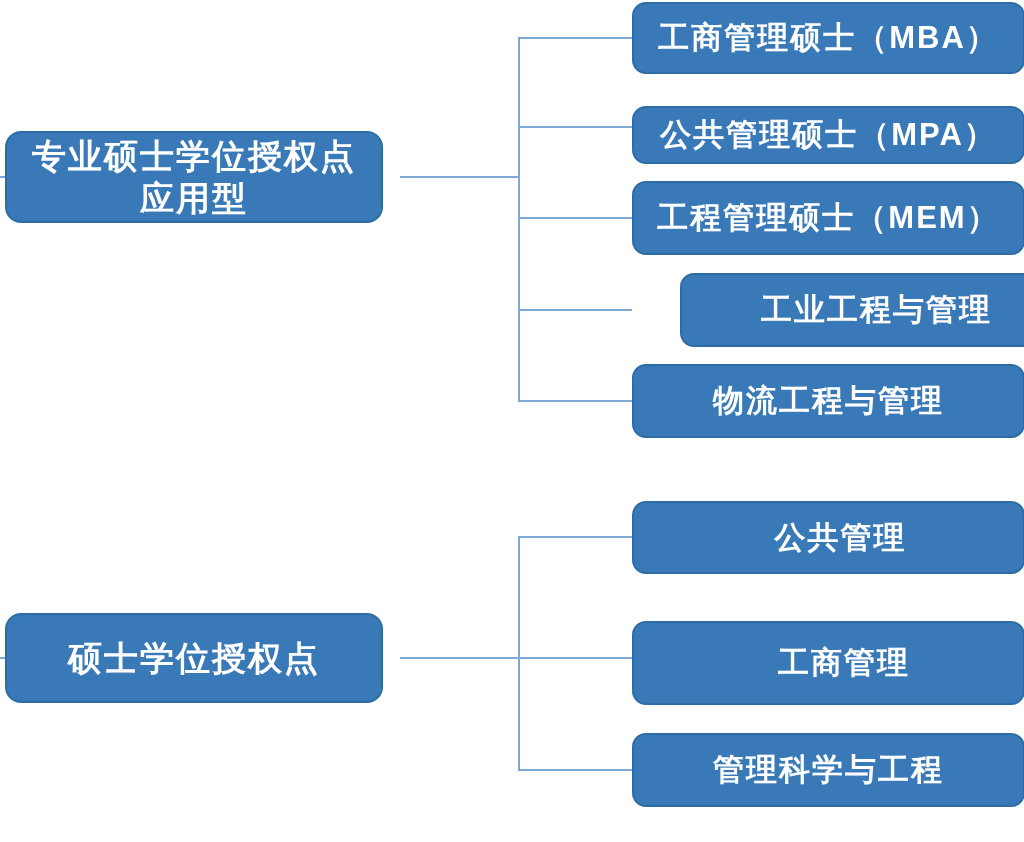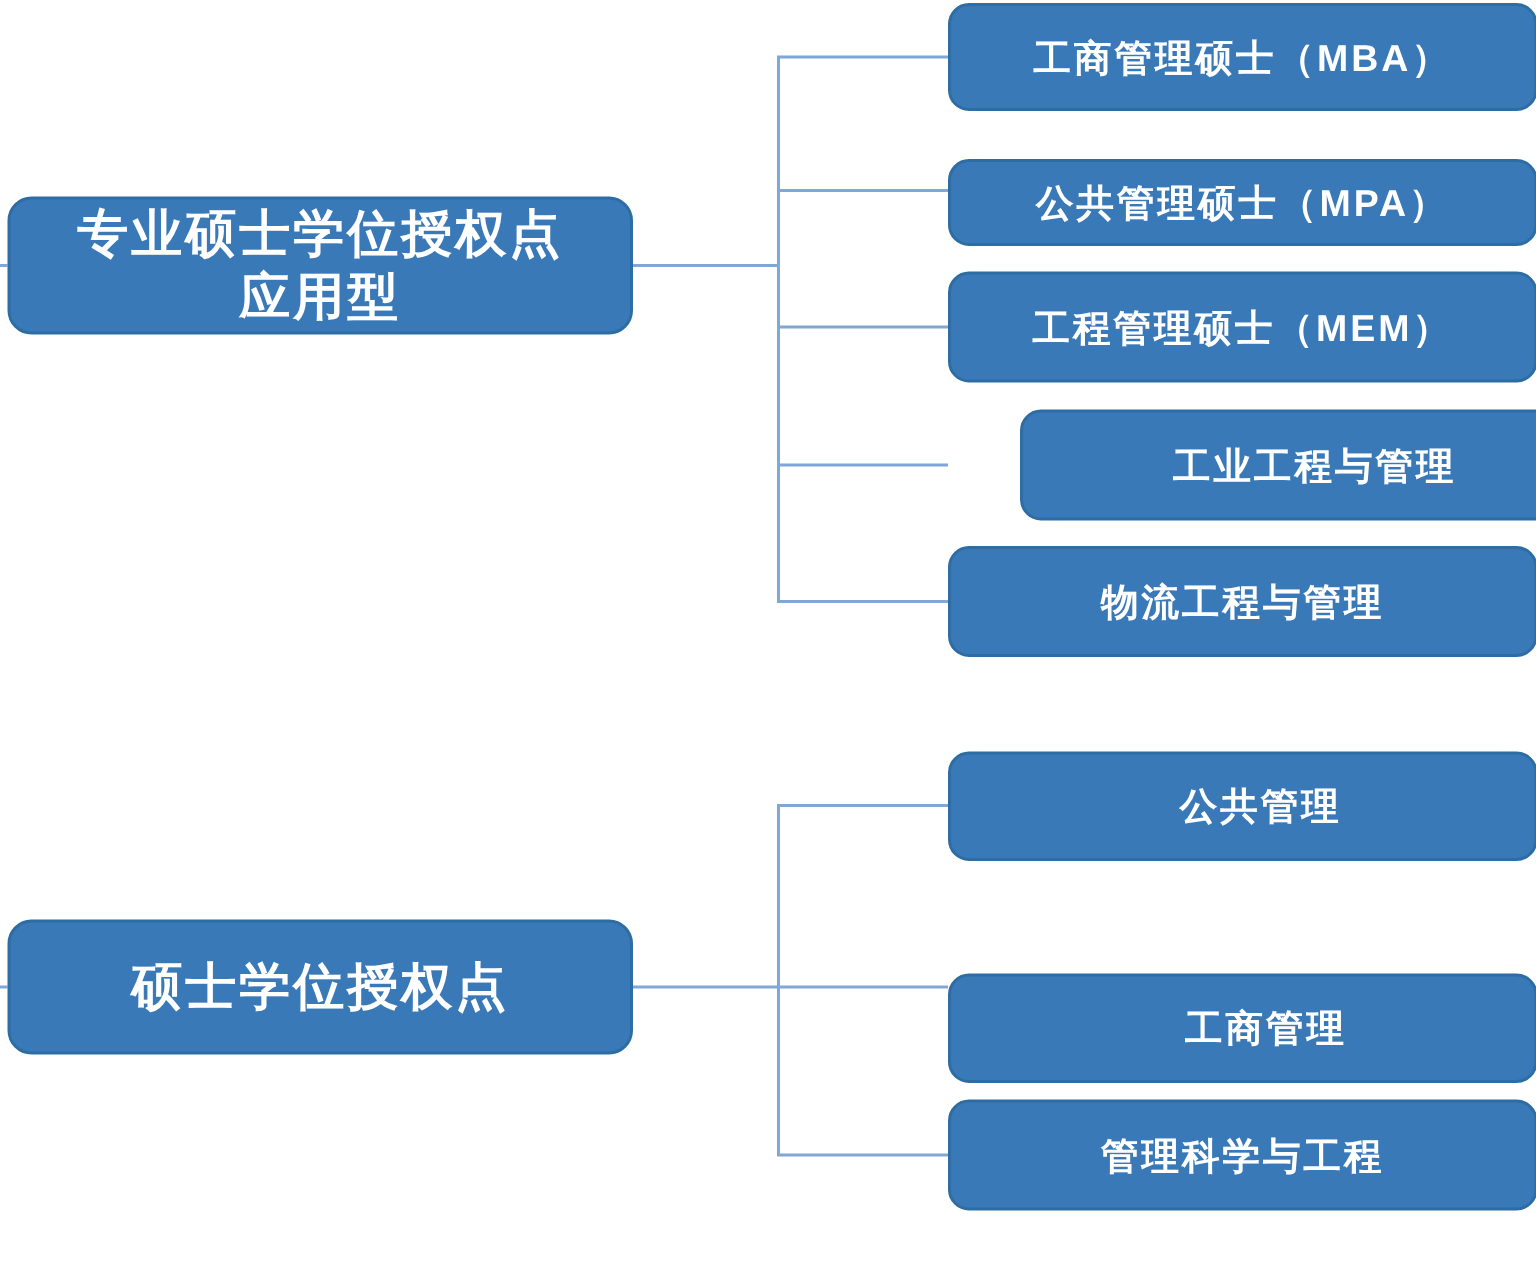--- a/index.html
+++ b/index.html
@@ -26,29 +26,29 @@
     color:var(--text);
     display:flex;
     flex-direction:column;
     align-items:center;
     justify-content:center;
     text-align:center;
     font-weight:bold;
     letter-spacing:2px;
   }
   .node.parent{
-    left:5px;width:417px;
+    left:5px;width:378px;
     border-radius:16px;
     font-size:34px;
     line-height:42px;
   }
   .node.child{
     left:632px;width:393px;
     border-radius:14px;
-    font-size:25px;
+    font-size:31px;
   }
 </style>
 </head>
 <body>
 
 <div class="diagram">
 
   <div class="line" style="left:0;top:176px;width:5px;height:2px;"></div>
   <div class="line" style="left:400px;top:176px;width:118px;height:2px;"></div>
   <div class="line" style="left:518px;top:37px;width:2px;height:365px;"></div>
@@ -85,20 +85,20 @@
   <div class="node child" style="top:273px;height:74px;margin-left:48px;">
     <span>工业工程与管理</span>
   </div>
   <div class="node child" style="top:364px;height:74px;text-align:right;">
     <span>物流工程与管理</span>
   </div>
 
   <div class="node child" style="top:501px;height:73px;padding-left:24px;">
     <span>公共管理</span>
   </div>
-  <div class="node child" style="top:649px;height:73px;padding-left:31px;">
+  <div class="node child" style="top:621px;height:84px;padding-left:31px;">
     <span>工商管理</span>
   </div>
   <div class="node child" style="top:733px;height:74px;">
     <span>管理科学与工程</span>
   </div>
 
 </div>
 
 </body></html>

